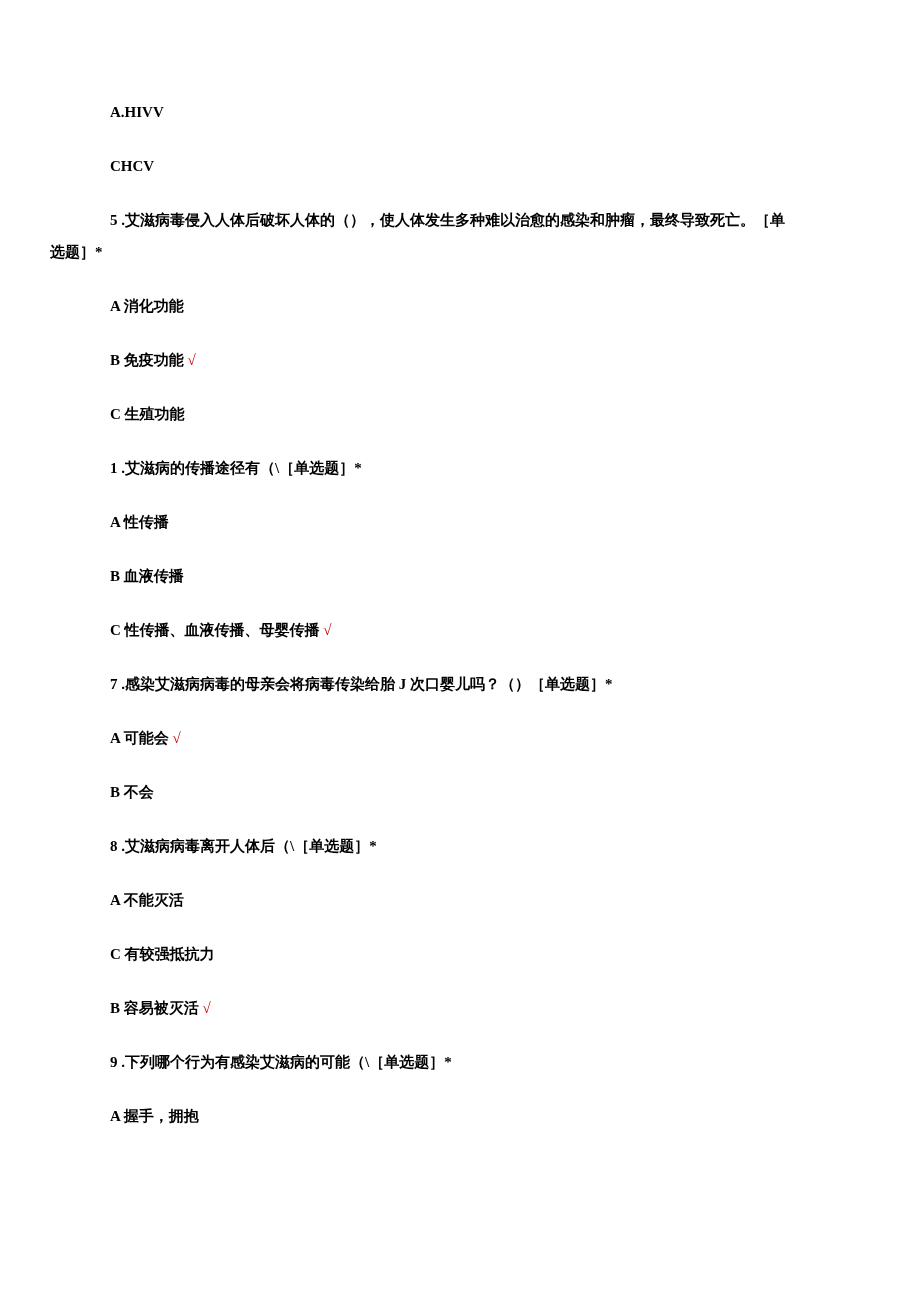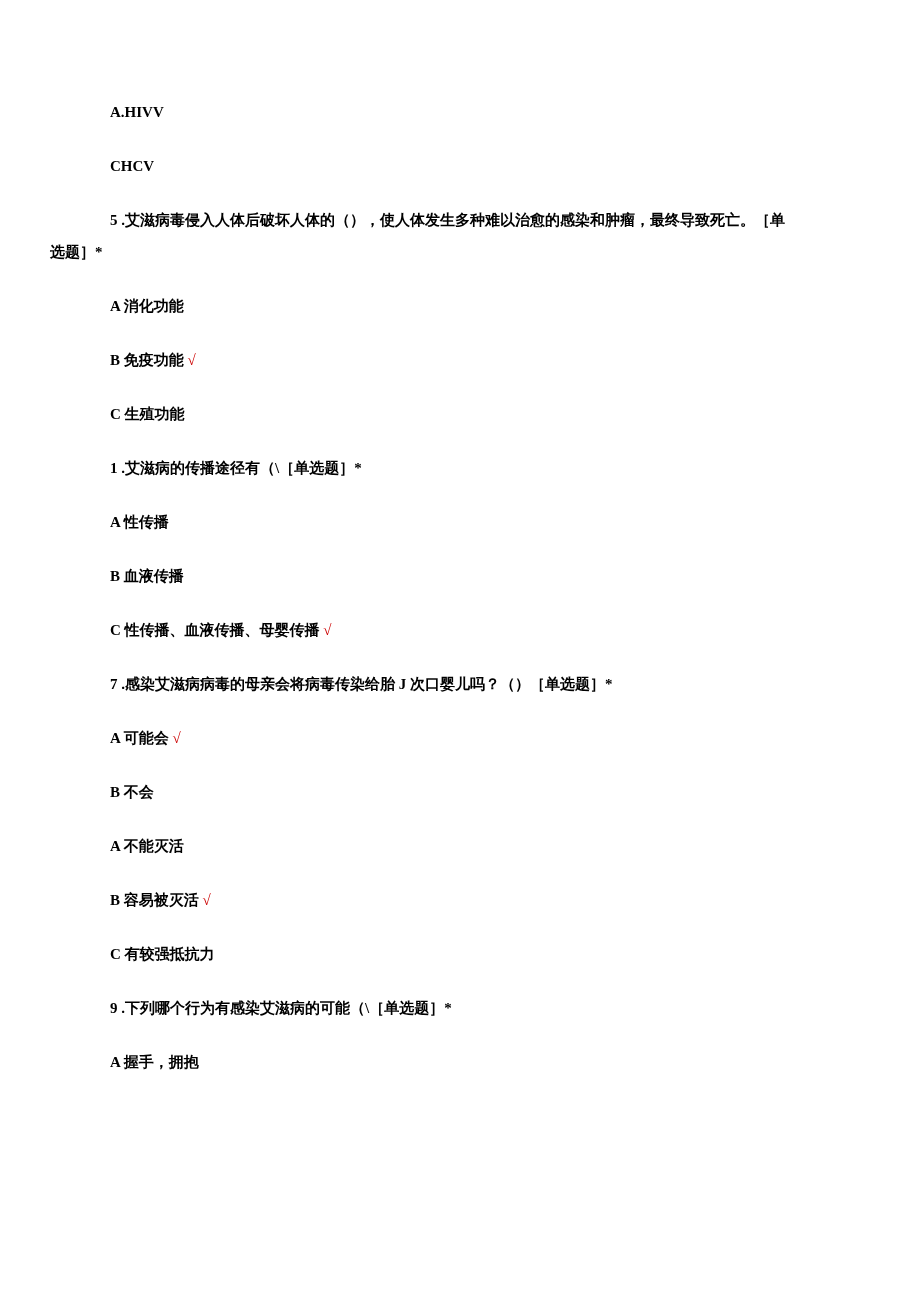--- a/index.html
+++ b/index.html
@@ -58,22 +58,23 @@
   <div class="line indent">
     <span>C 性传播、血液传播、母婴传播 </span><span class="correct">√</span>
   </div>
 
   <div class="line indent">7 .感染艾滋病病毒的母亲会将病毒传染给胎 J 次口婴儿吗？（）［单选题］*</div>
   <div class="line indent">
     <span>A 可能会 </span><span class="correct">√</span>
   </div>
   <div class="line indent">B 不会</div>
 
+  <div class="line indent">8 .艾滋病病毒离开人体后（\［单选题］*</div>
   <div class="line indent">A 不能灭活</div>
+  <div class="line indent">C 有较强抵抗力</div>
   <div class="line indent">
     <span>B 容易被灭活 </span><span class="correct">√</span>
   </div>
-  <div class="line indent">C 有较强抵抗力</div>
 
   <div class="line indent">9 .下列哪个行为有感染艾滋病的可能（\［单选题］*</div>
   <div class="line indent">A 握手，拥抱</div>
 
 </div>
 
 </body></html>

